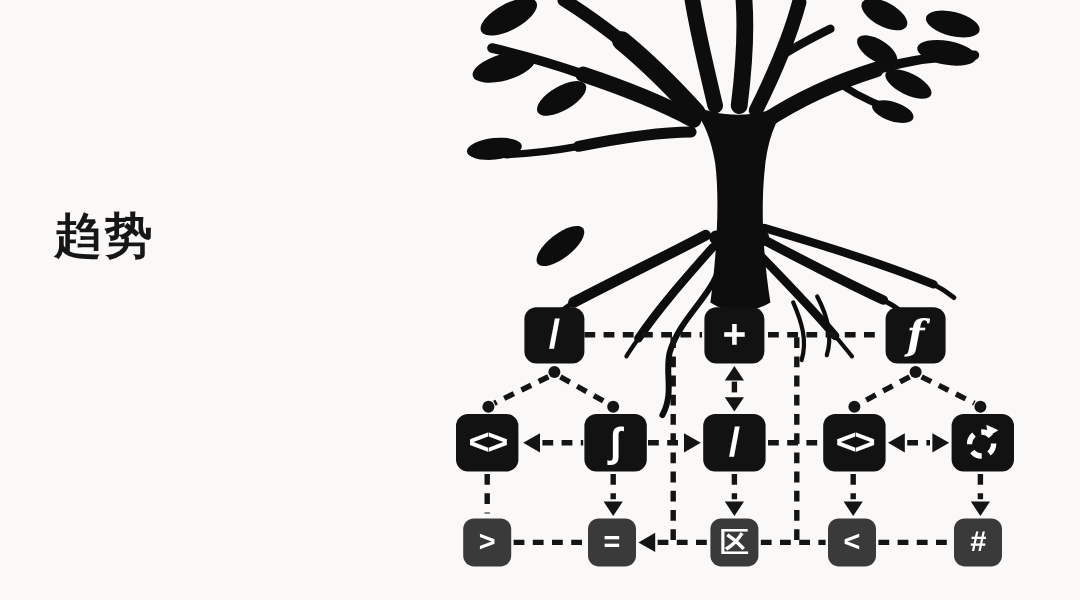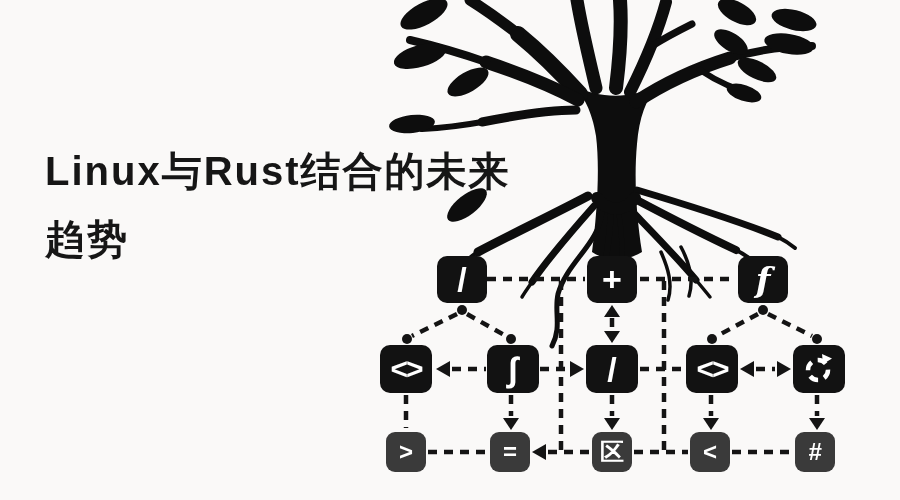--- a/index.html
+++ b/index.html
@@ -134,21 +134,20 @@
       <polygon points="791,369 777,361 777,377"></polygon>
       <polygon points="511,430 503,418 519,418"></polygon>
       <polygon points="612,430 604,418 620,418"></polygon>
       <polygon points="711,430 703,418 719,418"></polygon>
       <polygon points="817,430 809,418 825,418"></polygon>
       <polygon points="532,452 546,444 546,460"></polygon>
     </g>
   </svg>
 
   <div class="title">
-    <div class="line1">Linux与Rust结合的未来</div>
     <div class="line2">趋势</div>
   </div>
 
   <div class="node r1 big" style="left:437px;top:256px">
     <span>/</span>
   </div>
   <div class="node r1 big" style="left:587px;top:256px">
     <span>+</span>
   </div>
   <div class="node r1 serif-italic" style="left:738px;top:256px">

